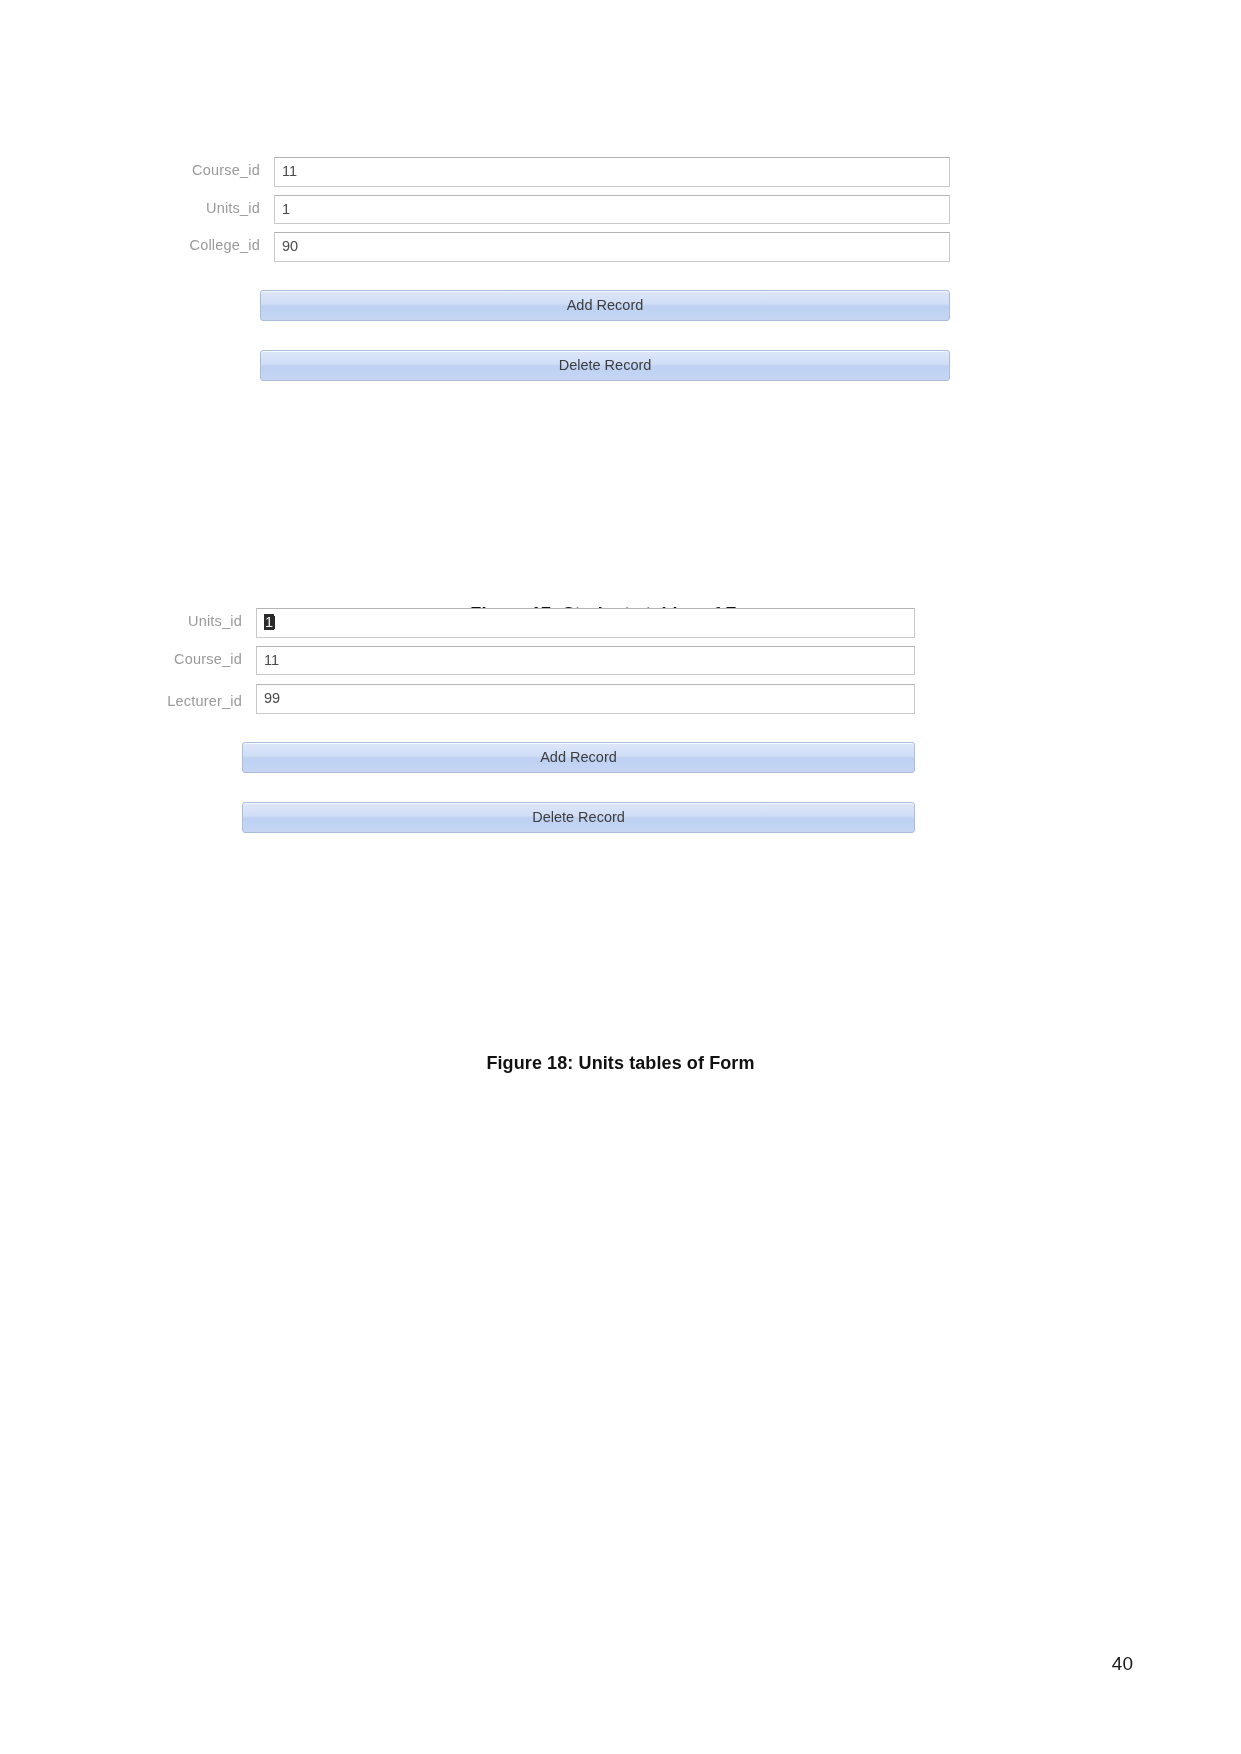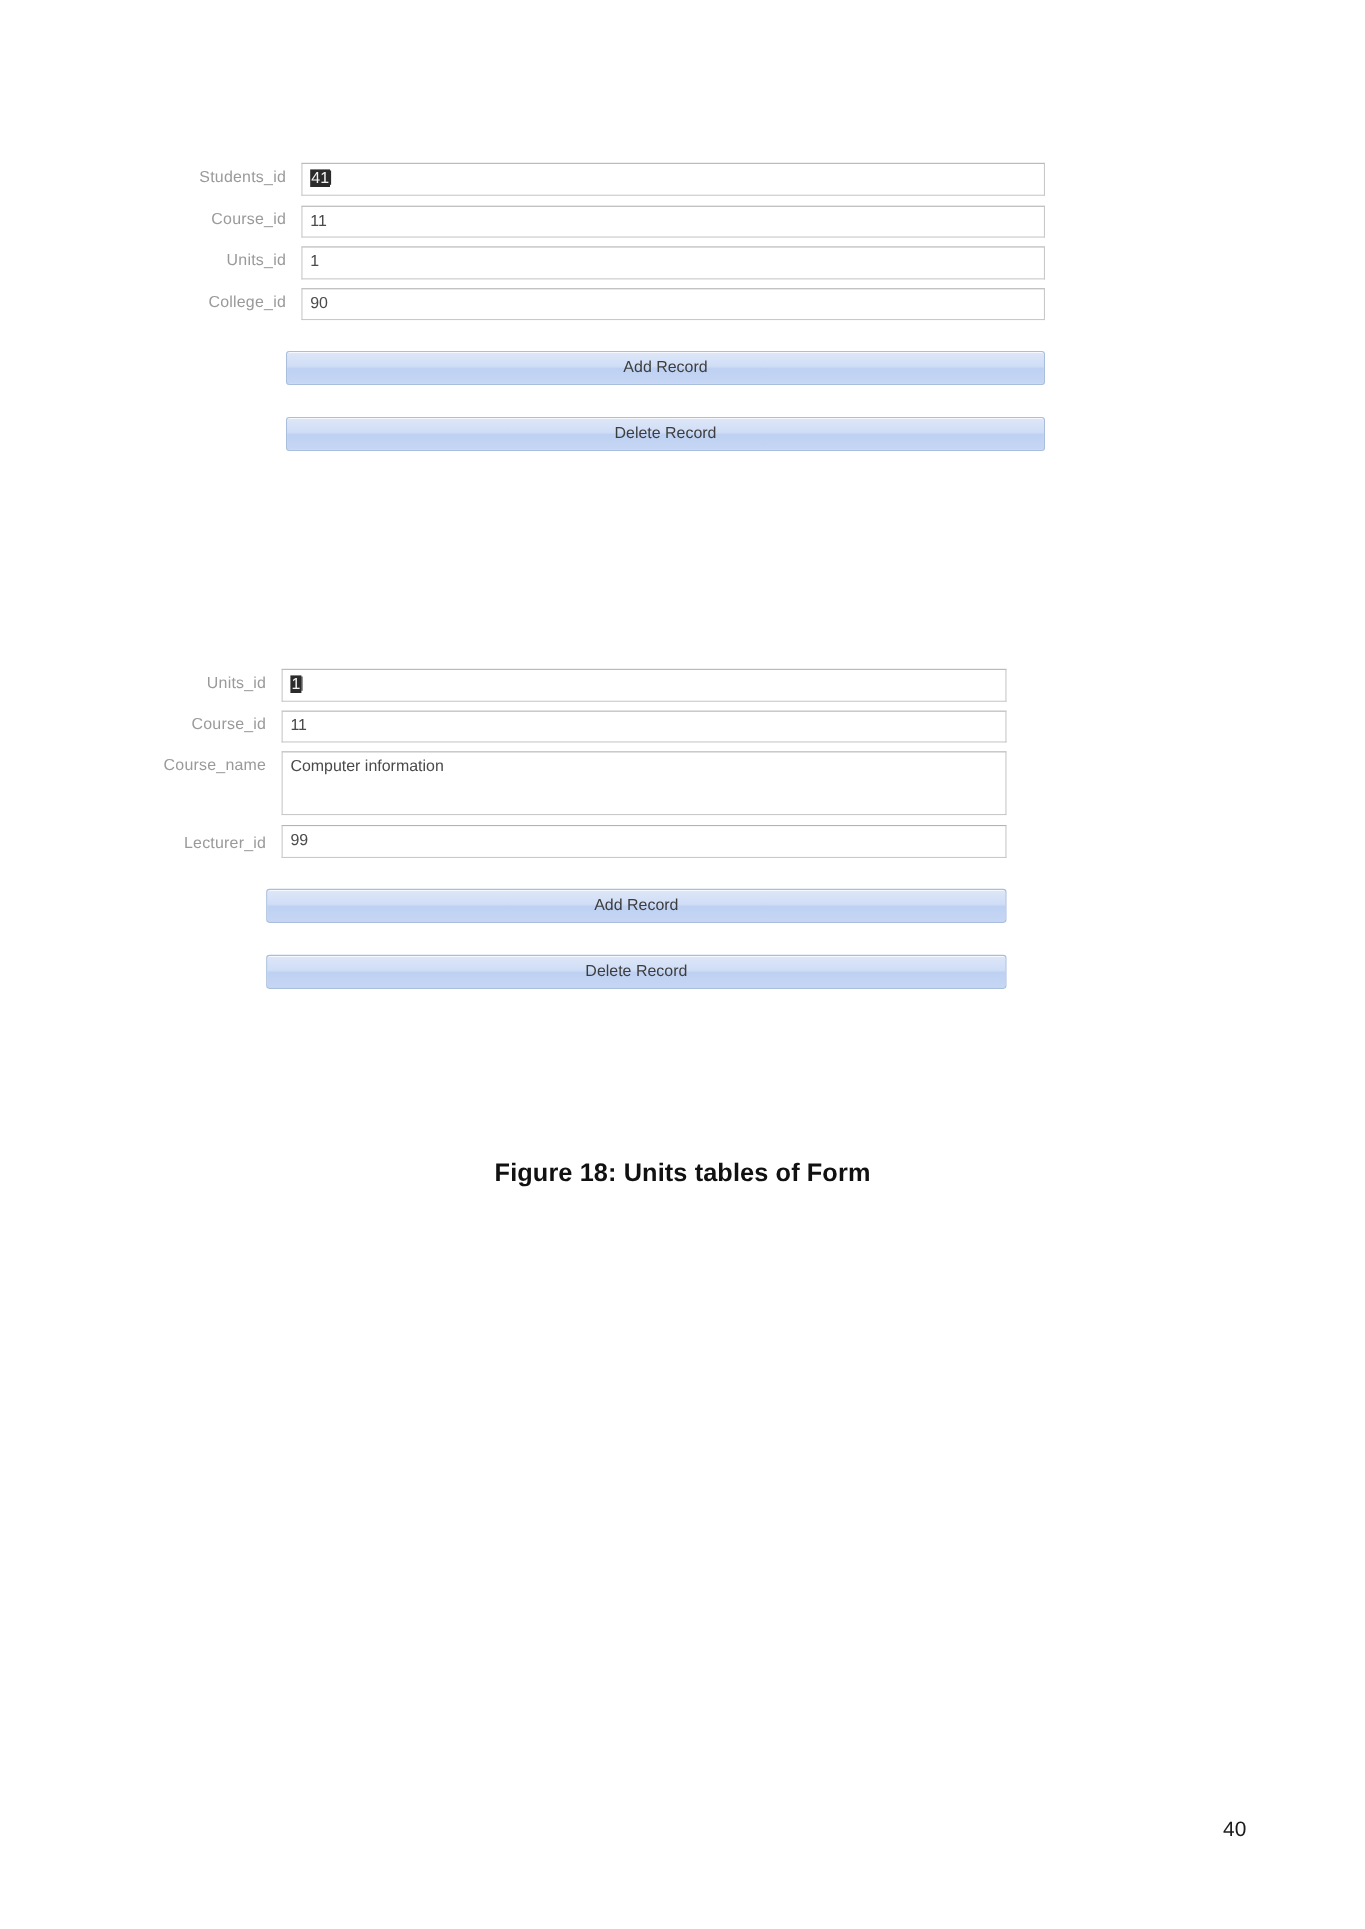--- a/index.html
+++ b/index.html
@@ -93,21 +93,21 @@
     margin-top: 20px;
   }
 
   
   .caption {
     position: absolute;
     width: 100%;
     text-align: center;
     font-family: "Liberation Sans", sans-serif;
     font-weight: bold;
-    font-size: 23px;
+    font-size: 18px;
     color: #111111;
     letter-spacing: 0.1px;
   }
 
   
   .page-number {
     position: absolute;
     right: 108px;
     bottom: 79px;
     font-family: "Liberation Sans", sans-serif;
@@ -115,24 +115,20 @@
     color: #1a1a1a;
   }
 </style>
 </head>
 <body>
 
 <div class="page">
 
   <div class="form-figure" id="figure-students-form" style="left:142px; top:148px; width:808px;">
 
-    <div class="form-row">
-      <div class="form-label" style="width:118px;">Students_id</div>
-      <div class="form-field"><span class="sel">41</span><span class="caret"></span></div>
-    </div>
 
 
     <div class="form-row" style="margin-top:9px;">
       <div class="form-label" style="width:118px;">Course_id</div>
       <div class="form-field"><span>11</span></div>
     </div>
 
     <div class="form-row">
       <div class="form-label" style="width:118px;">Units_id</div>
       <div class="form-field"><span>1</span></div>
@@ -161,24 +157,20 @@
     <div class="form-row">
       <div class="form-label" style="width:100px;">Units_id</div>
       <div class="form-field"><span class="sel">1</span><span class="caret"></span></div>
     </div>
 
     <div class="form-row">
       <div class="form-label" style="width:100px;">Course_id</div>
       <div class="form-field"><span>11</span></div>
     </div>
 
-    <div class="form-row">
-      <div class="form-label" style="width:100px;">Course_name</div>
-      <div class="form-field tall"><span>Computer information</span></div>
-    </div>
 
     <div class="form-row" style="margin-top:9px;align-items:center;">
       <div class="form-label" style="width:100px;">Lecturer_id</div>
       <div class="form-field"><span>99</span></div>
     </div>
 
     <div class="btn-row" style="margin-top:6px;">
       <div class="btn-spacer" style="width:100px;"></div>
       <div class="form-button">Add Record</div>
     </div>

